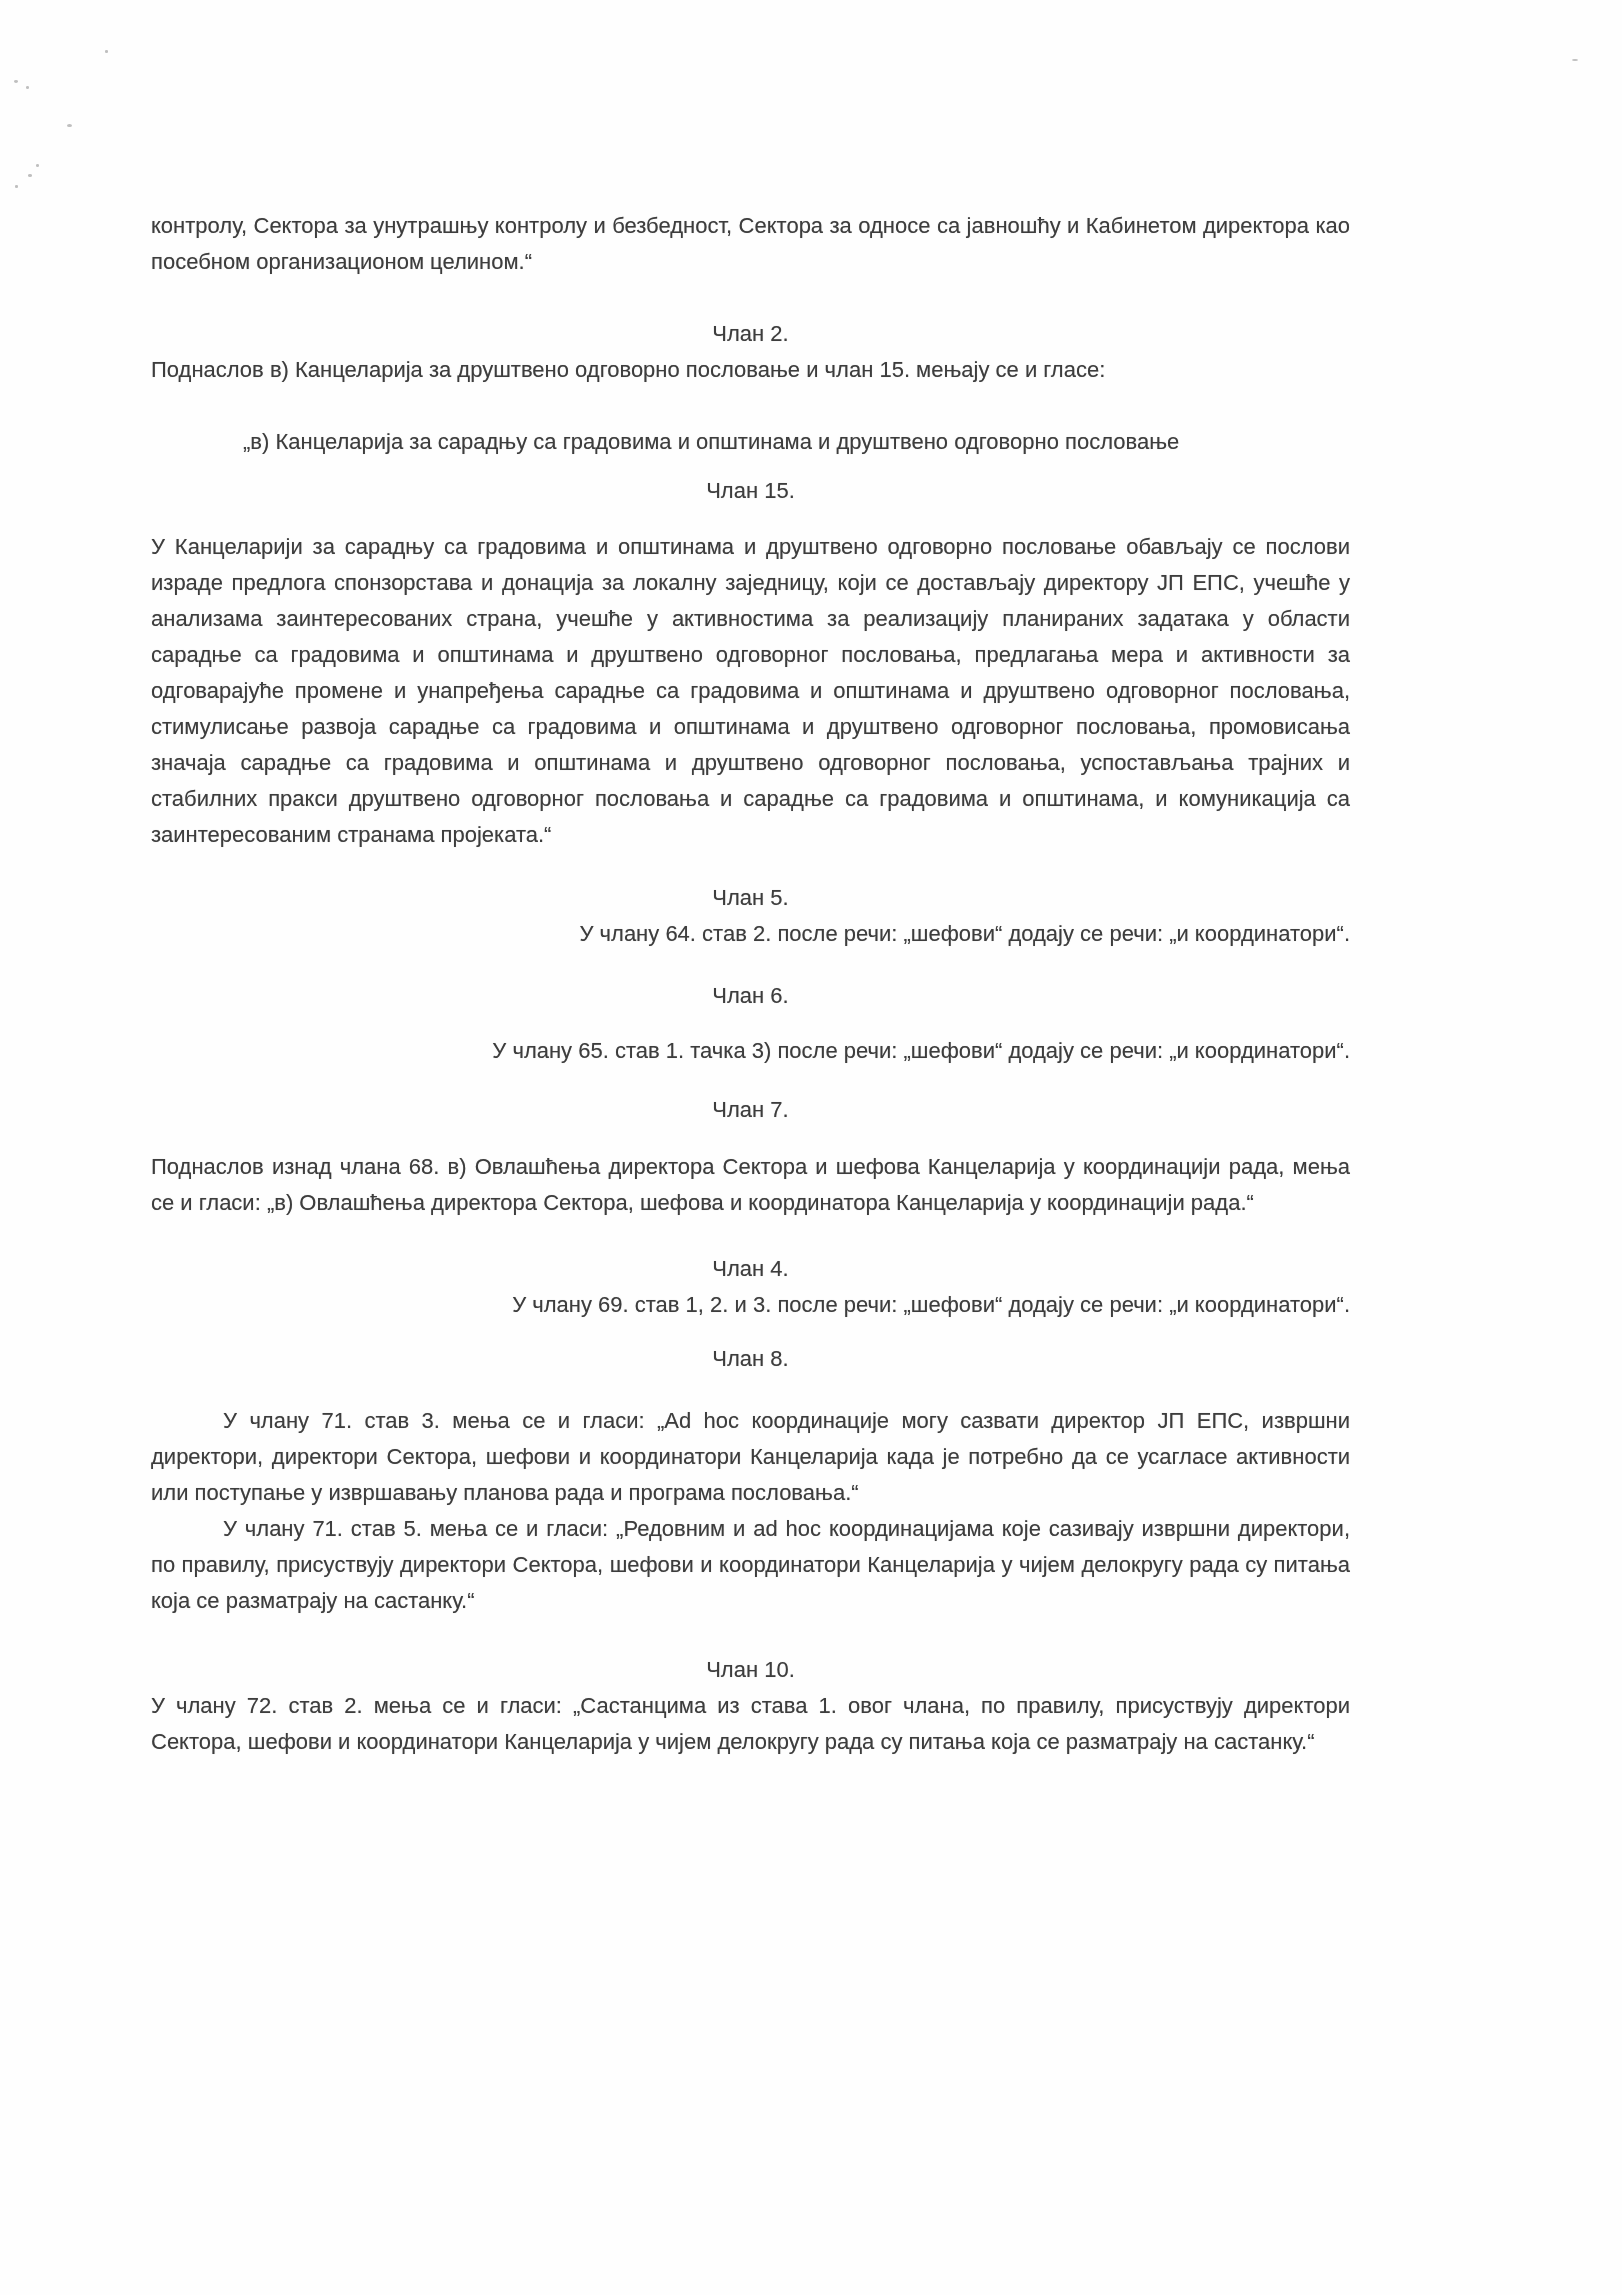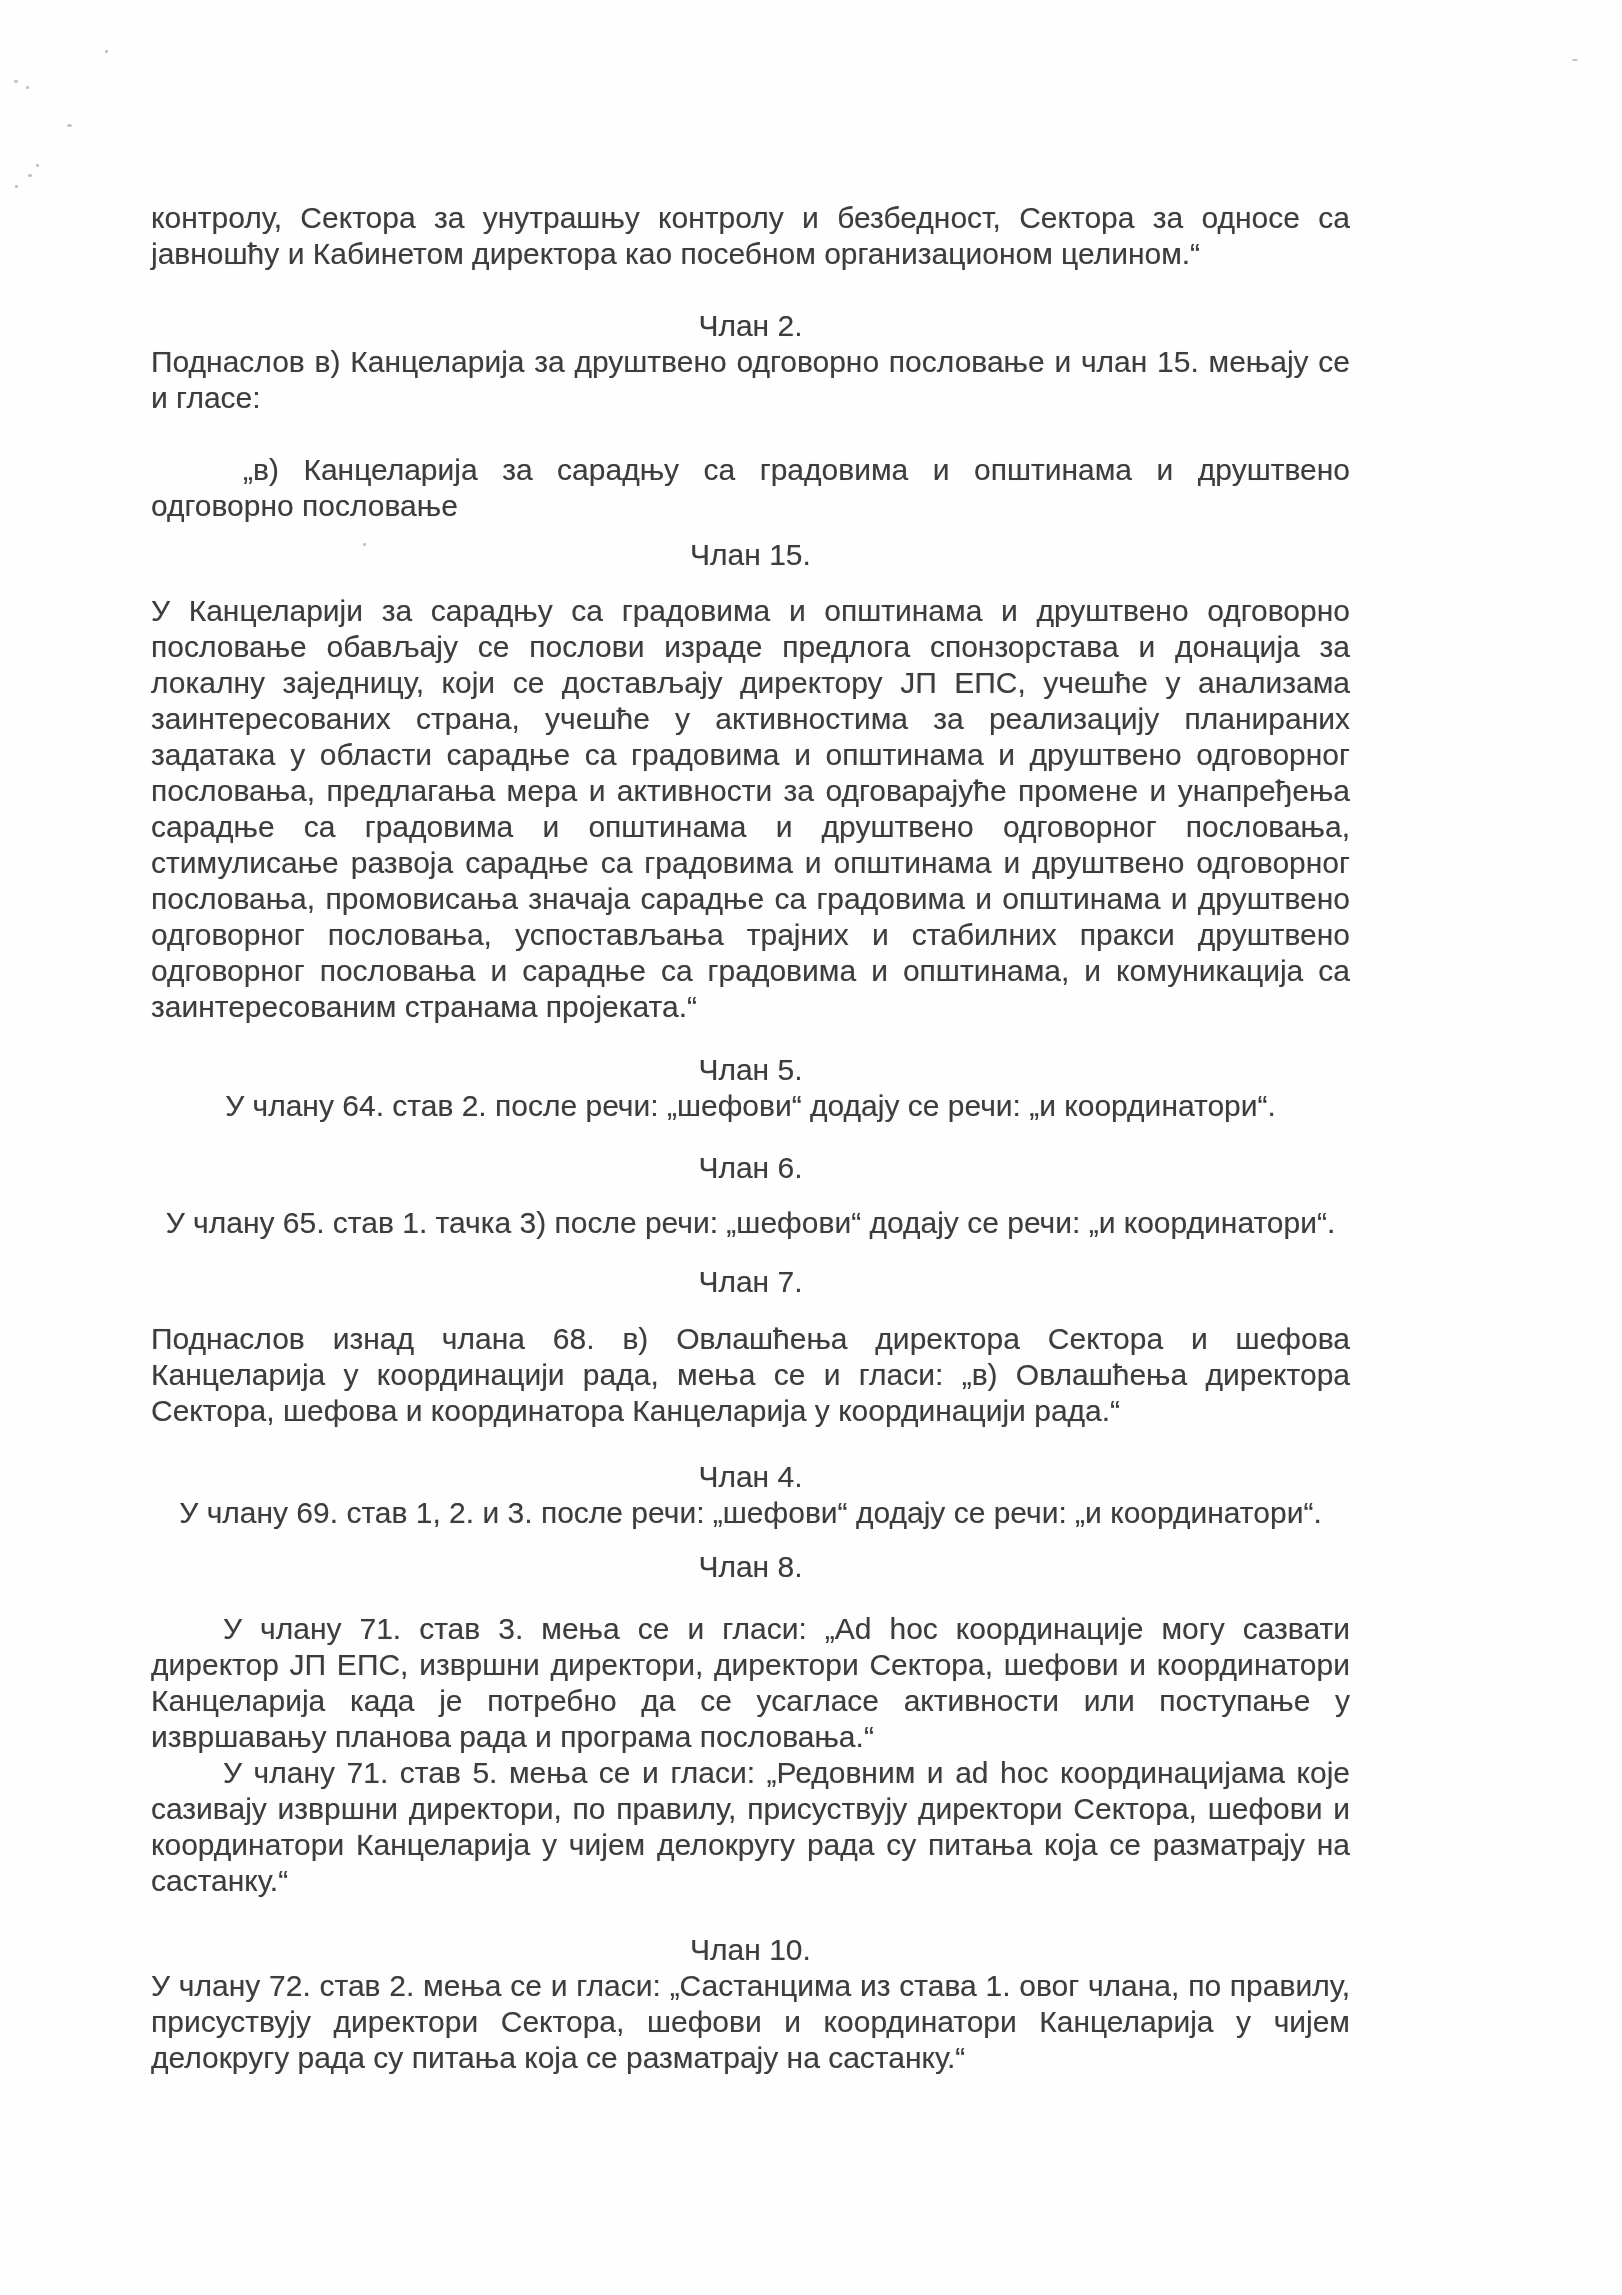--- a/index.html
+++ b/index.html
@@ -11,29 +11,29 @@
     position: relative;
     width: 1623px;
     height: 2295px;
     background: #fefefe;
     overflow: hidden;
     font-family: "Liberation Sans", "DejaVu Sans", sans-serif;
     color: #3d3d3d;
   }
   .doc {
     position: absolute;
-    top: 200px;
+    top: 208px;
     left: 151px;
     width: 1199px;
-    font-size: 30px;
+    font-size: 22px;
     line-height: 36px;
     text-shadow: 0 0 0.7px rgba(70,70,70,0.45);
   }
   .p  { text-align: justify; margin: 0; }
-  .p.single { text-align: center; }
+  .p.single { text-align: right; }
   .h  { text-align: center; margin: 0; }
   .ind-sm { text-indent: 72px; }
   .ind-lg { text-indent: 92px; }
   .mt20 { margin-top: 13px; }
   .mt25 { margin-top: 27px; text-align: center; }
   .mt28 { margin-top: 18.3px; }
   .mt35 { margin-top: 23px; }
   .mt40 { margin-top: 26px; }
   .mt45 { margin-top: 29.4px; }
   .mt50 { margin-top: 33px; }

